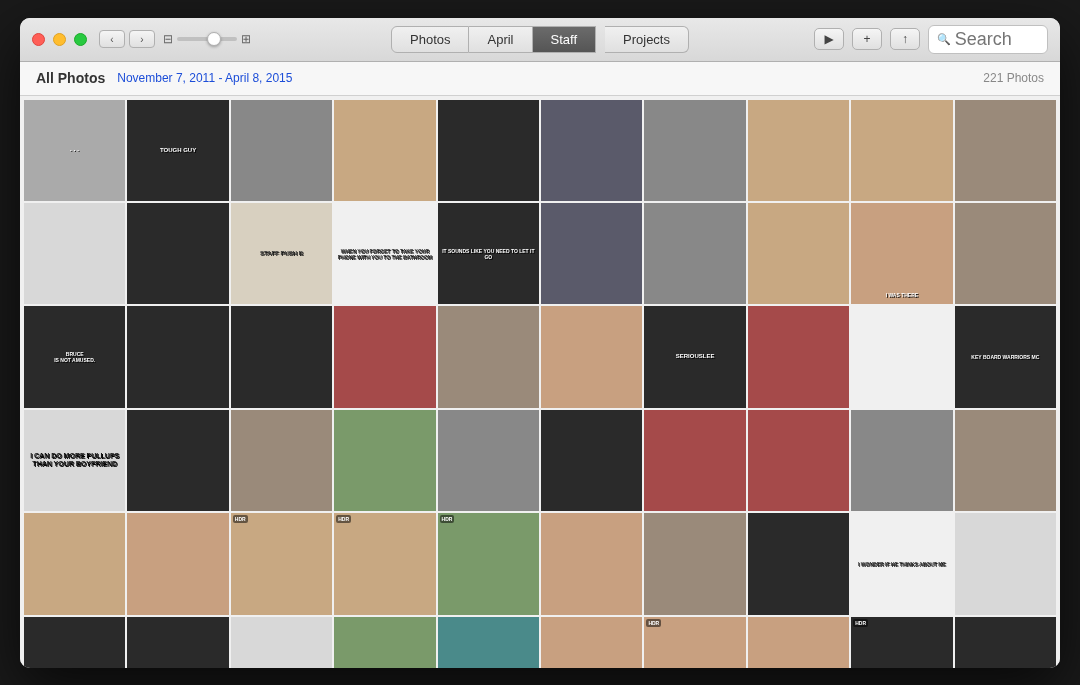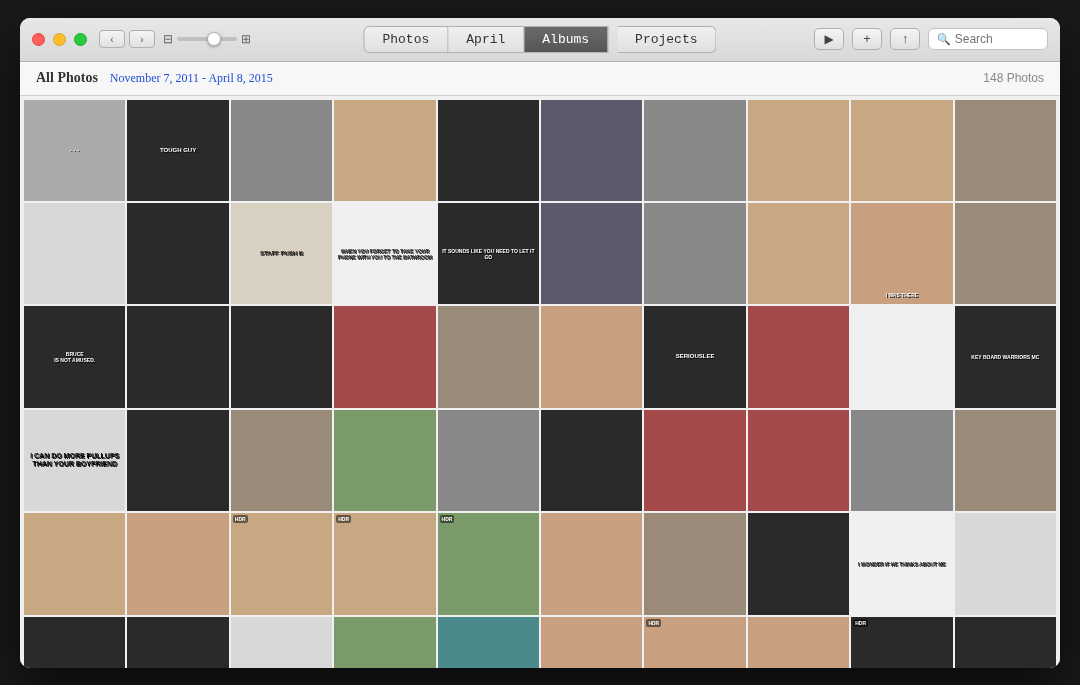--- a/index.html
+++ b/index.html
@@ -115,21 +115,20 @@
     }
 
     .tab-btn {
       padding: 5px 18px;
       font-size: 13px;
       color: #333;
       background: linear-gradient(to bottom, #f0f0f0, #e0e0e0);
       border: 1px solid #b0b0b0;
       cursor: pointer;
       font-weight: 400;
-      font-family: Liberation Mono, monospace;
     }
 
     .tab-btn:first-child { border-radius: 6px 0 0 6px; }
     .tab-btn:last-child { border-radius: 0 6px 6px 0; margin-left: 9px; }
     .tab-btn:not(:first-child) { border-left: none; }
 
     .tab-btn.active {
       background: linear-gradient(to bottom, #6b6b6b, #555);
       color: white;
       font-weight: 500;
@@ -165,21 +164,21 @@
       border: 1px solid #c0c0c0;
       border-radius: 6px;
       padding: 3px 8px;
       gap: 4px;
       width: 120px;
     }
 
     .search-box input {
       border: none;
       outline: none;
-      font-size: 12px;
+      font-size: 18px;
       color: #333;
       width: 90px;
       background: transparent;
     }
 
     
     .subtitle-bar {
       background: #f7f7f7;
       height: 34px;
       display: flex;
@@ -187,21 +186,20 @@
       padding: 0 16px;
       border-bottom: 1px solid #d0d0d0;
       flex-shrink: 0;
       justify-content: space-between;
     }
 
     .subtitle-left {
       display: flex;
       align-items: center;
       gap: 12px;
-      font-family: Liberation Serif, serif;
     }
 
     .all-photos-label {
       font-size: 14px;
       font-weight: 600;
       color: #333;
     }
 
     .date-range {
       font-size: 12px;
@@ -310,41 +308,41 @@
       <span class="slider-icon">⊟</span>
       <div class="slider-track">
         <div class="slider-thumb"></div>
       </div>
       <span class="slider-icon">⊞</span>
     </div>
 
     <div class="tab-nav">
       <button class="tab-btn">Photos</button>
       <button class="tab-btn">April</button>
-      <button class="tab-btn active">Albums</button>
+      <button class="tab-btn active">Staff</button>
       <button class="tab-btn">Projects</button>
     </div>
 
     <div class="title-bar-right">
       <div class="icon-btn">▶</div>
       <div class="icon-btn">+</div>
       <div class="icon-btn">↑</div>
       <div class="search-box">
         <span style="font-size:11px;color:#999;">🔍</span>
         <input type="text" placeholder="Search" style="">
       </div>
     </div>
   </div>
 
   <div class="subtitle-bar">
     <div class="subtitle-left">
       <span class="all-photos-label">All Photos</span>
       <span class="date-range">November 7, 2011 - April 8, 2015</span>
     </div>
-    <span class="photo-count">148 Photos</span>
+    <span class="photo-count">221 Photos</span>
   </div>
 
   <div class="photo-grid-container">
     <div class="photo-grid">
 
       <div class="photo-cell c-lgray">
         <div class="inner">
             <span class="placeholder-text">· · ·</span>
           </div>
       </div>

